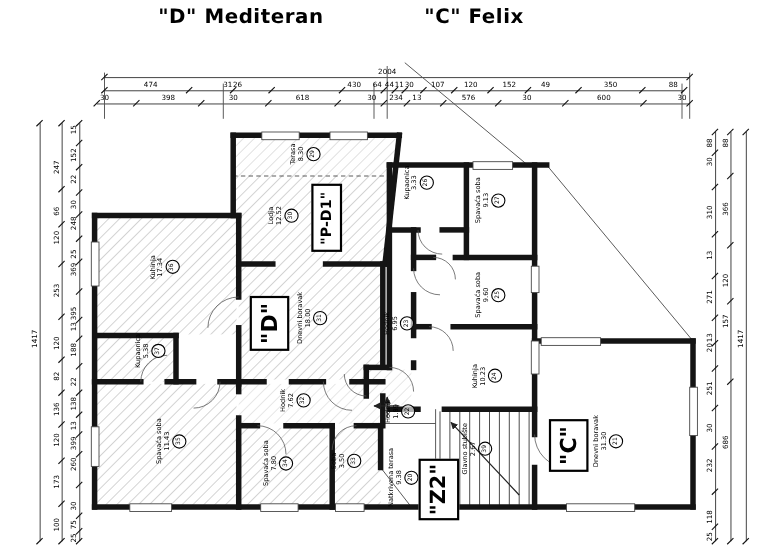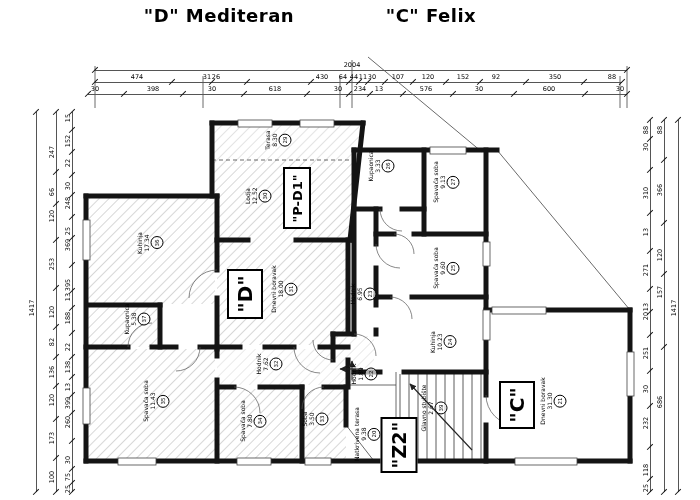--- a/index.html
+++ b/index.html
@@ -200,21 +200,21 @@
     <div class="dnum dnum-h" style="left: 207px; top: 82px;">31</div>
     <div class="dnum dnum-h" style="left: 216px; top: 82px;">26</div>
     <div class="dnum dnum-h" style="left: 278px; top: 82px; margin-left: 44px;">430</div>
     <div class="dnum dnum-h" style="left: 343px; top: 82px;">64</div>
     <div class="dnum dnum-h" style="left: 354px; top: 82px;">44</div>
     <div class="dnum dnum-h" style="left: 363px; top: 82px;">11</div>
     <div class="dnum dnum-h" style="left: 372px; top: 82px;">30</div>
     <div class="dnum dnum-h" style="left: 398px; top: 82px;">107</div>
     <div class="dnum dnum-h" style="left: 428px; top: 82px;">120</div>
     <div class="dnum dnum-h" style="left: 463px; top: 82px;">152</div>
-    <div class="dnum dnum-h" style="left: 496px; top: 82px;">92</div>
+    <div class="dnum dnum-h" style="left: 496px; top: 82px;">49</div>
     <div class="dnum dnum-h" style="left: 555px; top: 82px;">350</div>
     <div class="dnum dnum-h" style="left: 612px; top: 82px;">88</div>
     <div class="dline" style="left: 88px; top: 94px; width: 539px; height: 1px;"></div>
     <div class="tick" style="left: 88px; top: 94px;"></div>
     <div class="tick" style="left: 627px; top: 94px;"></div>
     <div class="tick" style="left: 124px; top: 94px;"></div>
     <div class="tick" style="left: 182.5px; top: 94px;"></div>
     <div class="tick" style="left: 243.5px; top: 94px;"></div>
     <div class="tick" style="left: 306.5px; top: 94px;"></div>
     <div class="tick" style="left: 349px; top: 94px;"></div>

